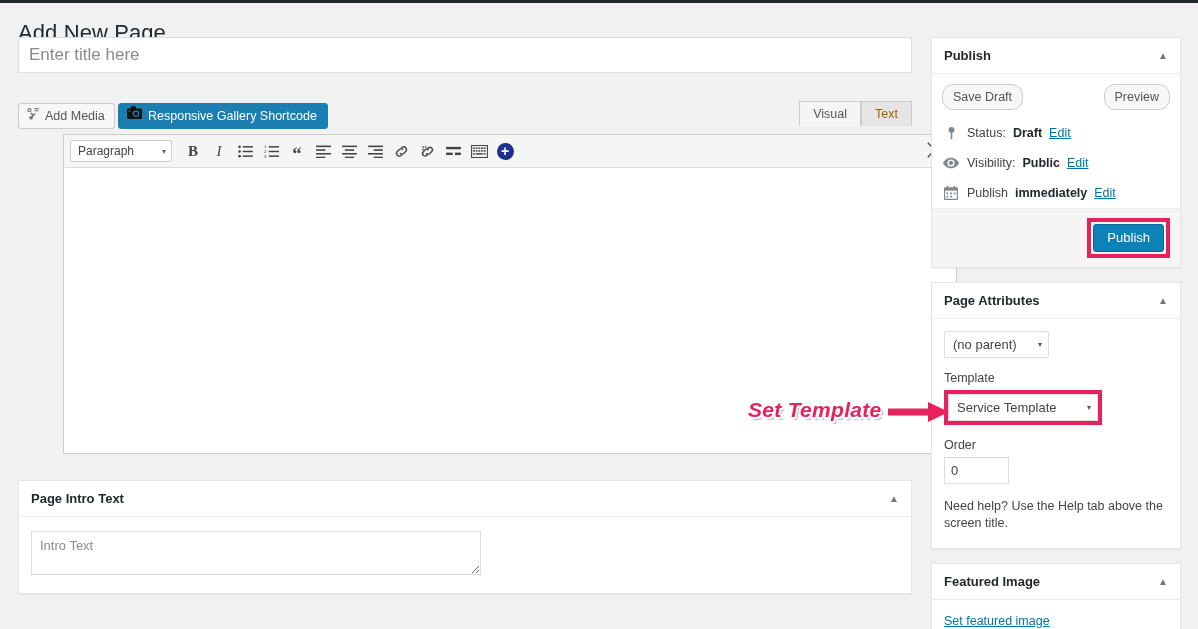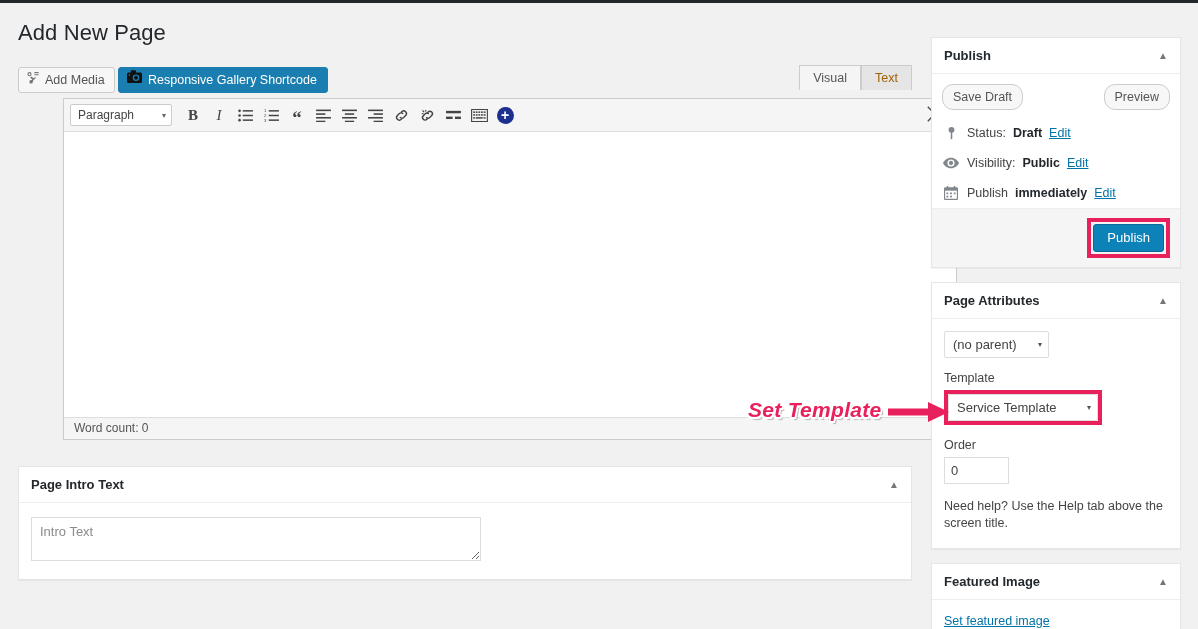--- a/index.html
+++ b/index.html
@@ -193,20 +193,21 @@
 <body>
 
 <div class="adminbar-edge"></div>
 
 <div class="wrap">
 
   <h1 class="page-title">Add New Page</h1>
 
   <div class="main-col">
 
+    <input class="title-input" type="text" placeholder="Enter title here" style="">
 
     <div class="media-row">
       <div class="btn-addmedia">
         <span>
           <svg width="14" height="14" viewBox="0 0 20 20" fill="#777">
             <path d="M5 3a3 3 0 1 0 0 6 3 3 0 0 0 0-6zm0 1.6a1.4 1.4 0 1 1 0 2.8 1.4 1.4 0 0 1 0-2.8z"></path>
             <path d="M7.4 9.2 6 10.6l3.2 3.2-1 1a2.4 2.4 0 1 0 1.2 1.2l4.8-4.8-1.2-1.2-1.7 1.7-3.9-2.5z"></path>
             <circle cx="8.6" cy="15.6" r="1.2"></circle>
             <path d="M12 3h6v1.5h-6zM12 6h6v1.5h-6z"></path>
           </svg>
@@ -341,21 +342,20 @@
         <div class="dfw">
           <svg width="18" height="18" viewBox="0 0 20 20" fill="none" stroke="#4a5159" stroke-width="1.6">
             <rect x="7.6" y="7.6" width="4.8" height="4.8" fill="#4a5159" stroke="none"></rect>
             <path d="M2 2l4 4M18 2l-4 4M2 18l4-4M18 18l-4-4"></path>
           </svg>
         </div>
       </div>
 
       <div class="editor-area"></div>
 
-      <div class="editor-status">Word count: 0</div>
     </div>
 
     <div class="postbox intro-box">
       <div class="postbox-head">
         <span class="postbox-title">Page Intro Text</span>
         <span class="toggle-arrow">▲</span>
       </div>
       <div class="intro-body">
         <textarea class="intro-textarea" placeholder="Intro Text" style=""></textarea>
       </div>

